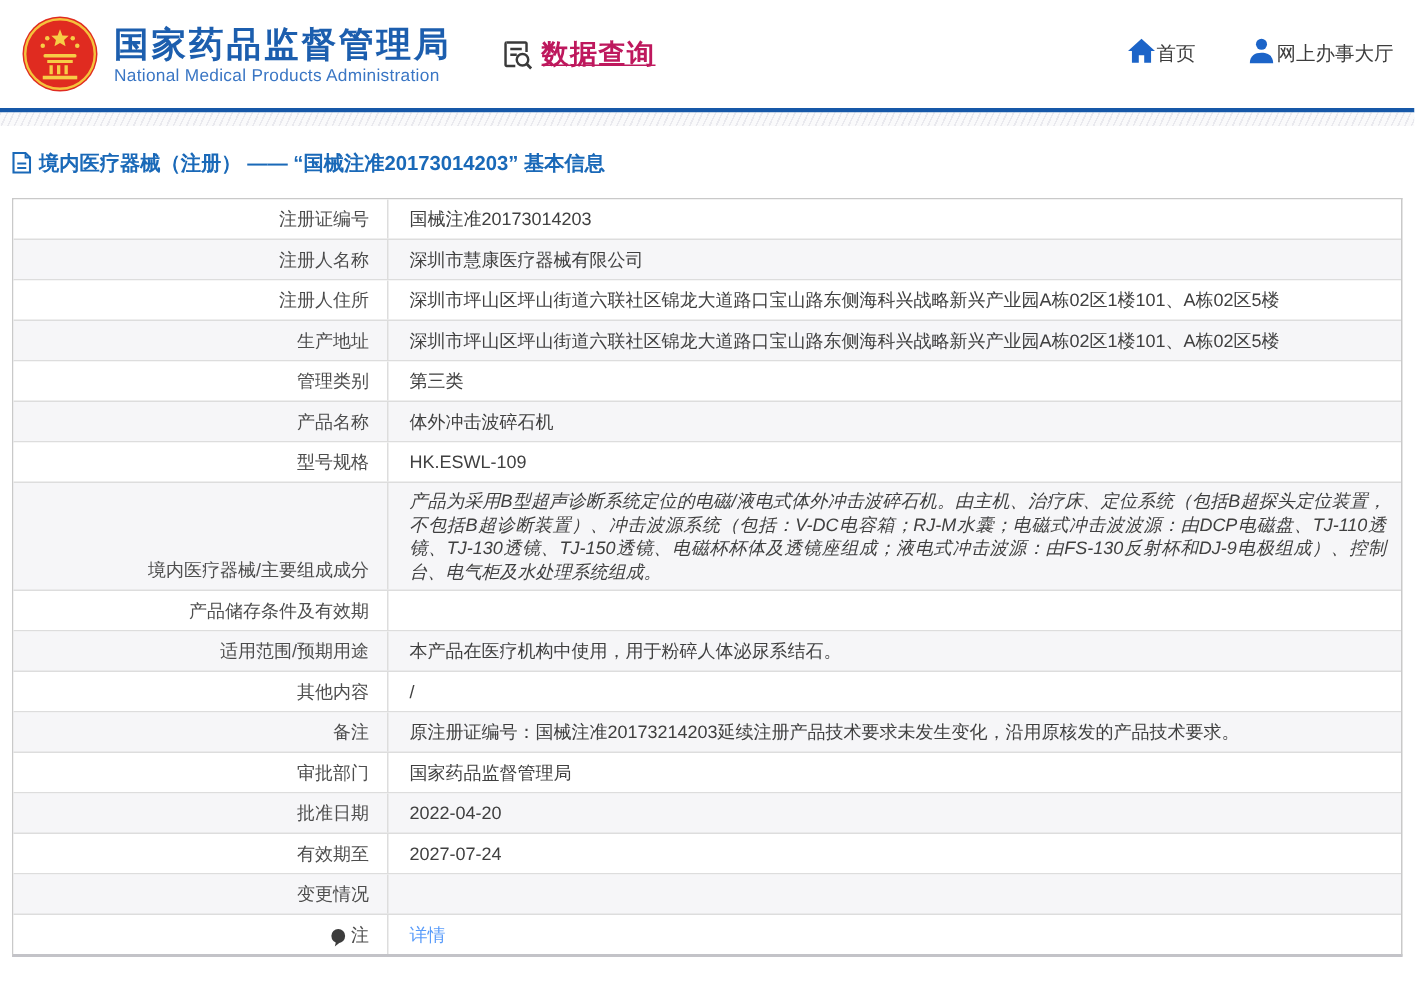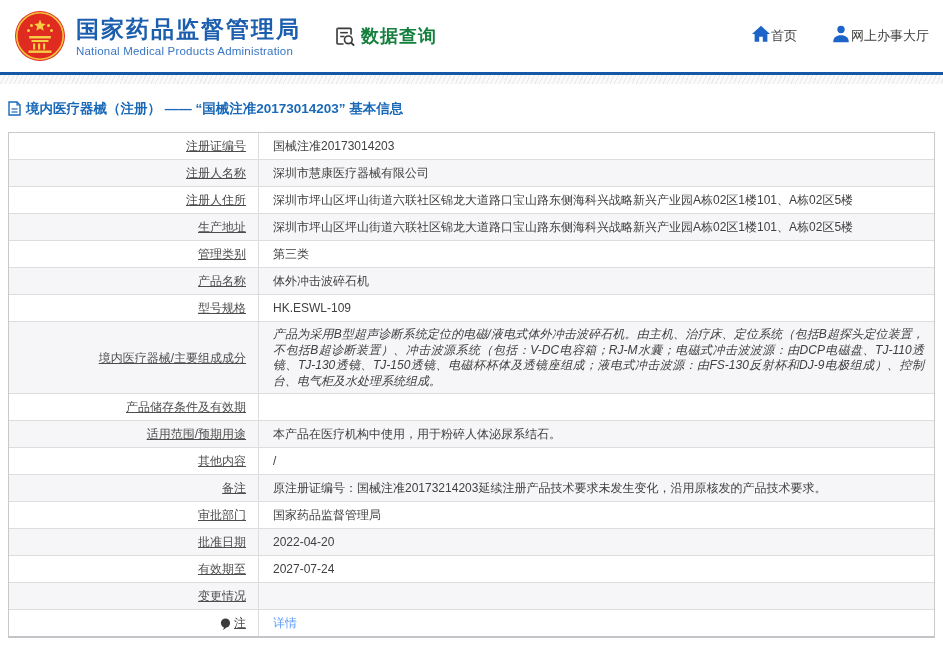--- a/index.html
+++ b/index.html
@@ -8,21 +8,21 @@
 
   
   .site-header { height:72px; display:flex; align-items:center; background:#fff; position:relative; }
   .logo-area { display:flex; align-items:center; margin-left:14px; cursor:pointer; }
   .emblem { width:52px; height:52px; flex:0 0 52px; }
   .agency { margin-left:10px; }
   .agency-cn { font-size:23px; font-weight:bold; color:#1c5eae; letter-spacing:2px; line-height:28px; }
   .agency-en { font-size:11.5px; color:#3a76c4; margin-top:2px; letter-spacing:0.2px; }
   .data-query { display:flex; align-items:center; margin-left:32px; cursor:pointer; }
   .data-query svg { margin-right:5px; }
-  .data-query-label { font-size:18px; font-weight:bold; color:#15803d; letter-spacing:1px; }
+  .data-query-label { font-size:18px; font-weight:bold; color:#be185d; letter-spacing:1px;text-decoration:underline; }
   .header-nav { margin-left:auto; margin-right:14px; display:flex; gap:34px; }
   .nav-item { display:flex; align-items:center; cursor:pointer; }
   .nav-item svg { margin-bottom:5px; }
   .nav-label { font-size:13px; color:#3d3d3d; }
 
   .blue-line { height:3px; background:#1658a8; }
   .striped-band { height:9px;
     background:repeating-linear-gradient(115deg,#e9e9ee 0px,#e9e9ee 1px,#fafafb 1px,#fafafb 4px); }
 
   
@@ -32,21 +32,21 @@
 
   
   .info-table { margin:14px 8px 0 8px; width:927px;
     border:1px solid #c9c9c9; border-bottom:2px solid #c3c3c8; }
   .trow { display:flex; align-items:stretch; border-bottom:1px solid #ddd; background:#fff;
           min-height:26px; }
   .trow:last-child { border-bottom:none; }
   .trow:nth-child(even) { background:#f6f6f8; }
   .tlabel { width:250px; flex:0 0 250px; text-align:right; padding:6px 12px 5px 6px;
             border-right:1px solid #ddd; font-size:12px; color:#4d4d4d;
-            display:flex; justify-content:flex-end; align-items:center; line-height:15px;text-decoration:underline; }
+            display:flex; justify-content:flex-end; align-items:flex-end; line-height:15px; }
   .tvalue { flex:1; padding:6px 10px 5px 14px; font-size:12px; color:#404040;
             display:flex; align-items:center; line-height:15px; }
   .trow.tall .tvalue { line-height:15.5px; padding-top:5px; padding-bottom:4px; display:block;
                        text-align:justify;font-style:italic; }
   .detail-link { color:#5a9cfa; text-decoration:none; cursor:pointer; }
   .note-ic { display:inline-flex; margin-right:3px; position:relative; top:1px; }
 </style>
 </head>
 <body>
 

